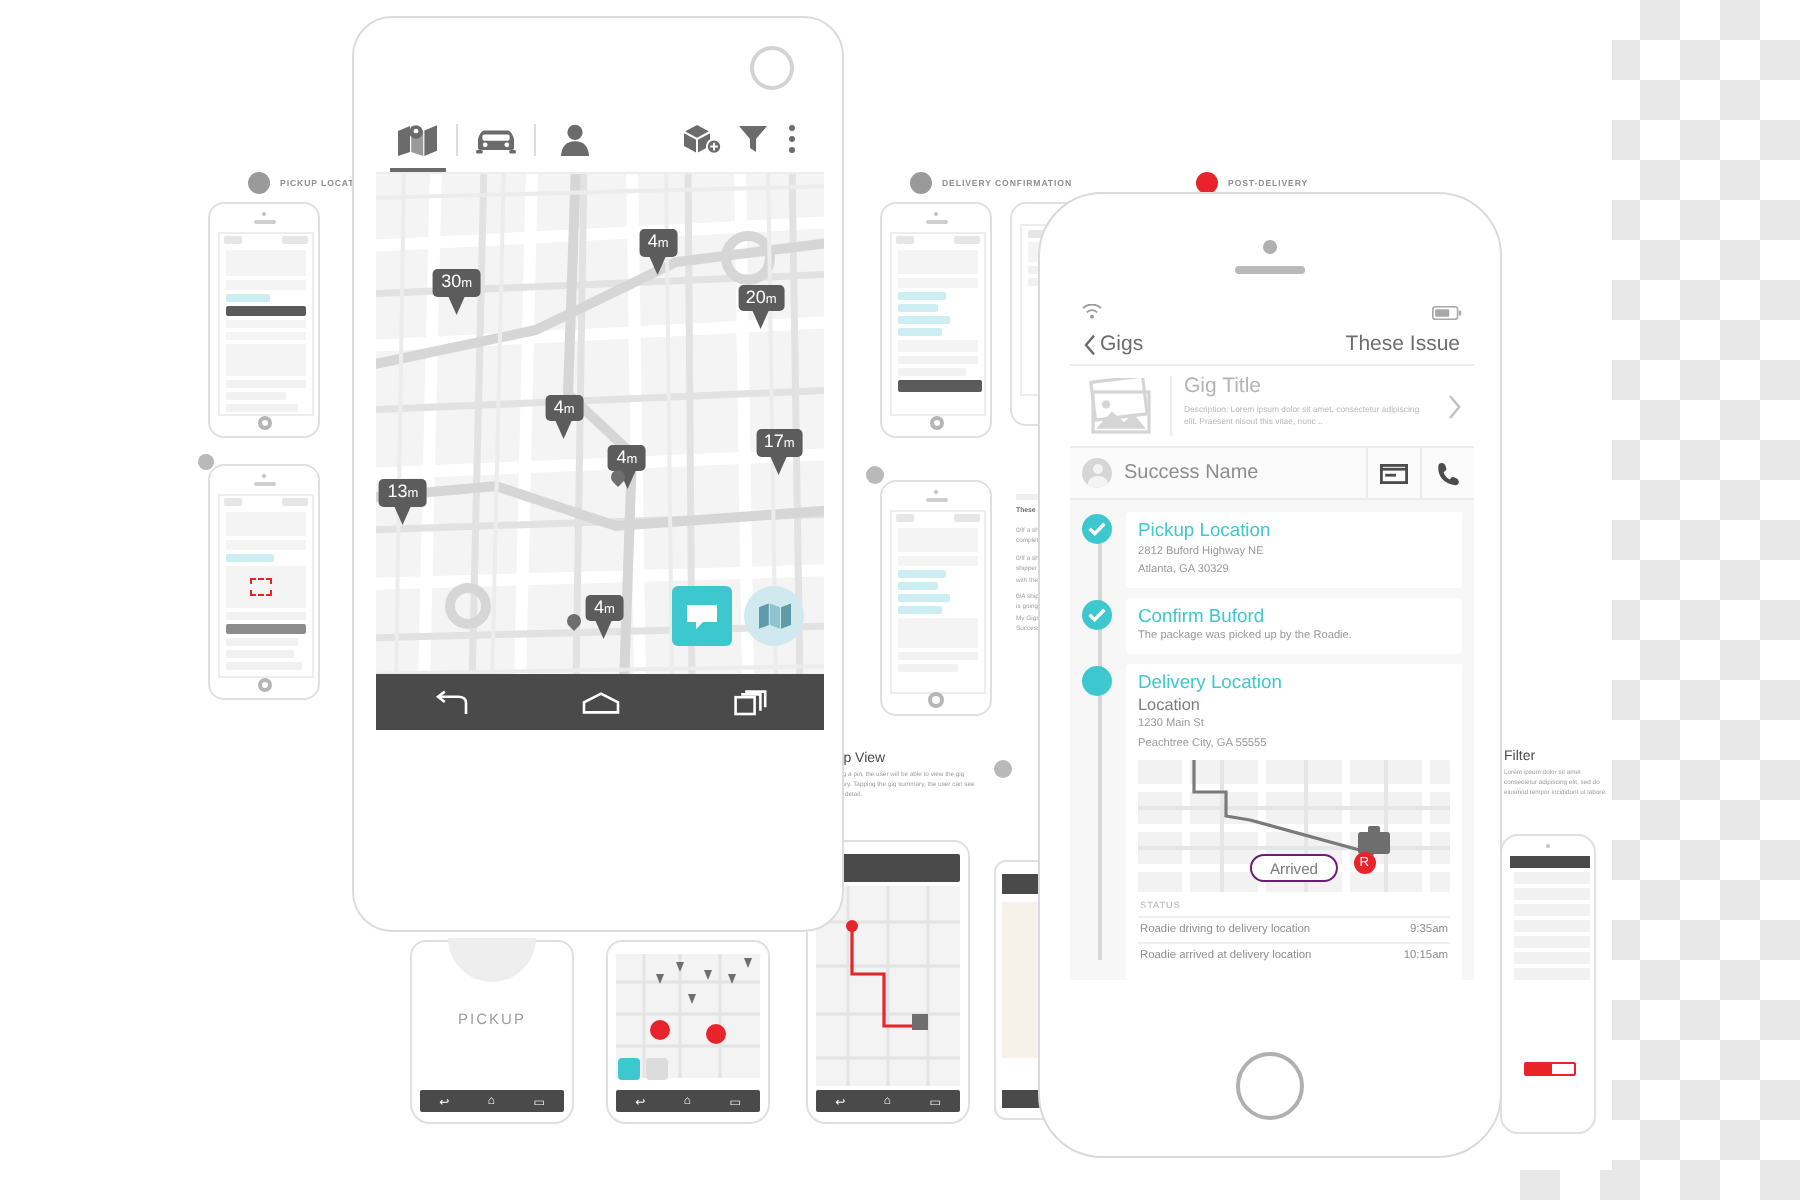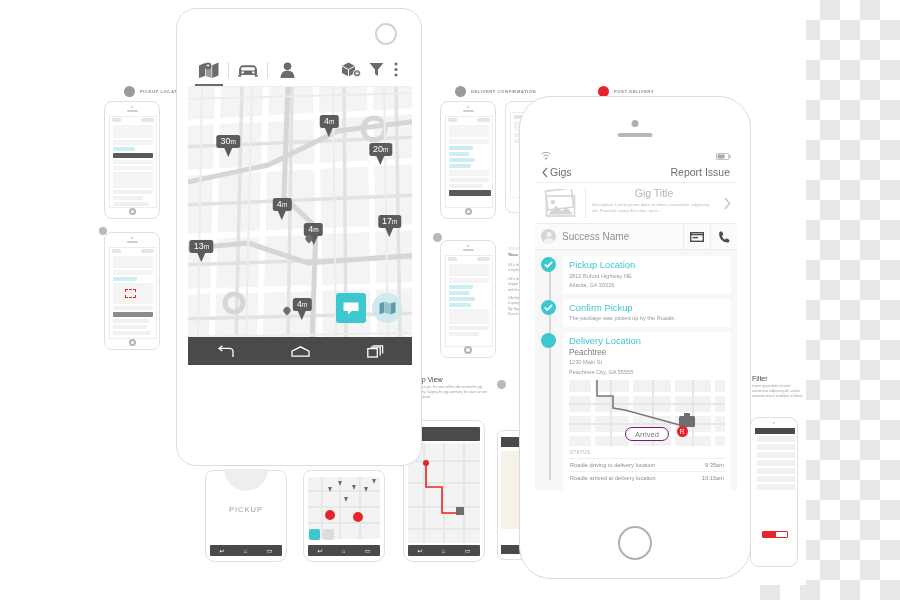--- a/index.html
+++ b/index.html
@@ -69,21 +69,21 @@
 
   
   #iphone{left:519px;top:96px;width:232px;height:483px;border-radius:32px;border:1px solid #dadada;background:#fff;box-sizing:border-box;position:absolute;}
   #iscreen{position:absolute;left:15px;top:53px;width:202px;height:376px;background:#fff;overflow:hidden;}
   #istatus{height:12px;display:flex;align-items:center;justify-content:space-between;padding:0 6px;}
   #inav{height:20px;display:flex;align-items:center;justify-content:space-between;padding:0 7px;border-bottom:1px solid #ececec;}
   #inav .lnk{font-size:10.5px;color:#6d6d6d;display:flex;align-items:center;}
   .gigrow{display:flex;align-items:stretch;border-bottom:1px solid #ececec;padding:5px 6px;gap:6px;}
   .gigthumb{width:38px;height:30px;flex:0 0 auto;display:flex;align-items:center;justify-content:center;}
   .gigtxt{flex:1;min-width:0;border-left:1px solid #ececec;padding-left:6px;}
-  .gigtitle{font-size:10.5px;color:#b4b4b4;line-height:1.1;text-align:center;}
+  .gigtitle{font-size:10.5px;color:#b4b4b4;line-height:1.1;}
   .gigdesc{font-size:4.2px;color:#b8b8b8;line-height:1.45;margin-top:2px;}
   .chev{display:flex;align-items:center;color:#c3c3c3;font-size:12px;padding-left:2px;}
   .roadierow{display:flex;align-items:center;border-bottom:1px solid #ececec;height:25px;padding-left:6px;background:#fbfbfb;}
   .avatar{width:15px;height:15px;border-radius:50%;background:#d6d6d6;flex:0 0 auto;position:relative;overflow:hidden;}
   .avatar::after{content:"";position:absolute;left:50%;top:3px;width:5px;height:5px;border-radius:50%;background:#f3f3f3;transform:translateX(-50%);}
   .avatar::before{content:"";position:absolute;left:50%;top:9px;width:10px;height:8px;border-radius:50% 50% 0 0;background:#f3f3f3;transform:translateX(-50%);}
   .roadiename{font-size:10px;color:#8e8e8e;margin-left:6px;flex:1;}
   .actbtn{width:26px;height:25px;display:flex;align-items:center;justify-content:center;border-left:1px solid #ececec;color:#4c4c4c;}
   .steps{position:relative;background:#f7f7f7;padding:6px 0 0 0;}
   .steps .rail{position:absolute;left:13.5px;top:12px;bottom:10px;width:2px;background:#d6d6d6;}
@@ -535,21 +535,21 @@
         </svg>
       </div>
 
       <div id="inav">
         <div class="lnk">
           <svg width="6" height="11" viewBox="0 0 6 11" style="margin-right:2px;">
             <path d="M5 0.8 L1 5.5 L5 10.2" fill="none" stroke="#6d6d6d" stroke-width="1.2"></path>
           </svg>
           <span>Gigs</span>
         </div>
-        <div class="lnk">Report Issue</div>
+        <div class="lnk">These Issue</div>
       </div>
 
       <div class="gigrow">
         <div class="gigthumb">
           <svg width="36" height="28" viewBox="0 0 36 28">
             <rect x="4.5" y="0.6" width="26" height="19" transform="rotate(-7 17 10)" fill="none" stroke="#d5d5d5" stroke-width="1.6"></rect>
             <rect x="4.5" y="7" width="28" height="20" fill="none" stroke="#d5d5d5" stroke-width="1.6"></rect>
             <circle cx="11" cy="13.2" r="2.1" fill="#d5d5d5"></circle>
             <path d="M6 25.4 L14 16.8 L20 22 L24.6 17.8 L31 25.4 Z" fill="#d5d5d5"></path>
           </svg>
@@ -598,30 +598,30 @@
           </div>
         </div>
 
         <div class="step">
           <div class="stepdot">
             <svg width="9" height="7" viewBox="0 0 9 7">
               <path d="M0.8 3.4 L3.3 5.9 L8.2 0.9" fill="none" stroke="#fff" stroke-width="1.7"></path>
             </svg>
           </div>
           <div class="stepcard">
-            <div class="steptitle">Confirm Pickup</div>
+            <div class="steptitle">Confirm Buford</div>
             <div class="stepsub">The package was picked up by the Roadie.</div>
           </div>
         </div>
 
         <div class="step" style="margin-bottom:0;">
           <div class="stepdot"></div>
           <div class="stepcard" style="padding-bottom:6px;">
             <div class="steptitle">Delivery Location</div>
-            <div class="stepbig">Peachtree</div>
+            <div class="stepbig">Location</div>
             <div class="stepsub">1230 Main St</div>
             <div class="stepsub">Peachtree City, GA 55555</div>
 
 
             <div class="minimap">
               <svg width="170" height="66" viewBox="0 0 170 66" style="position:absolute;inset:0;">
                 <rect width="170" height="66" fill="#f2f2f2"></rect>
                 <g stroke="#ffffff" stroke-width="4" fill="none">
                   <path d="M-2 14 H172"></path>
                     <path d="M-2 34 H172"></path>

